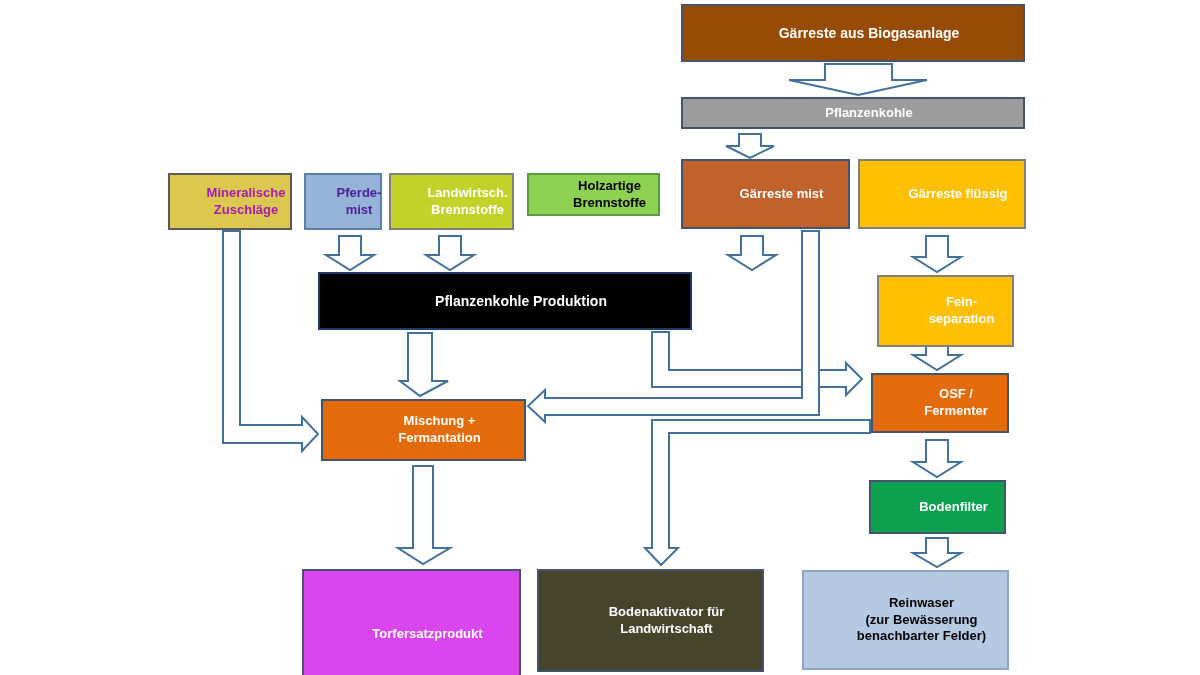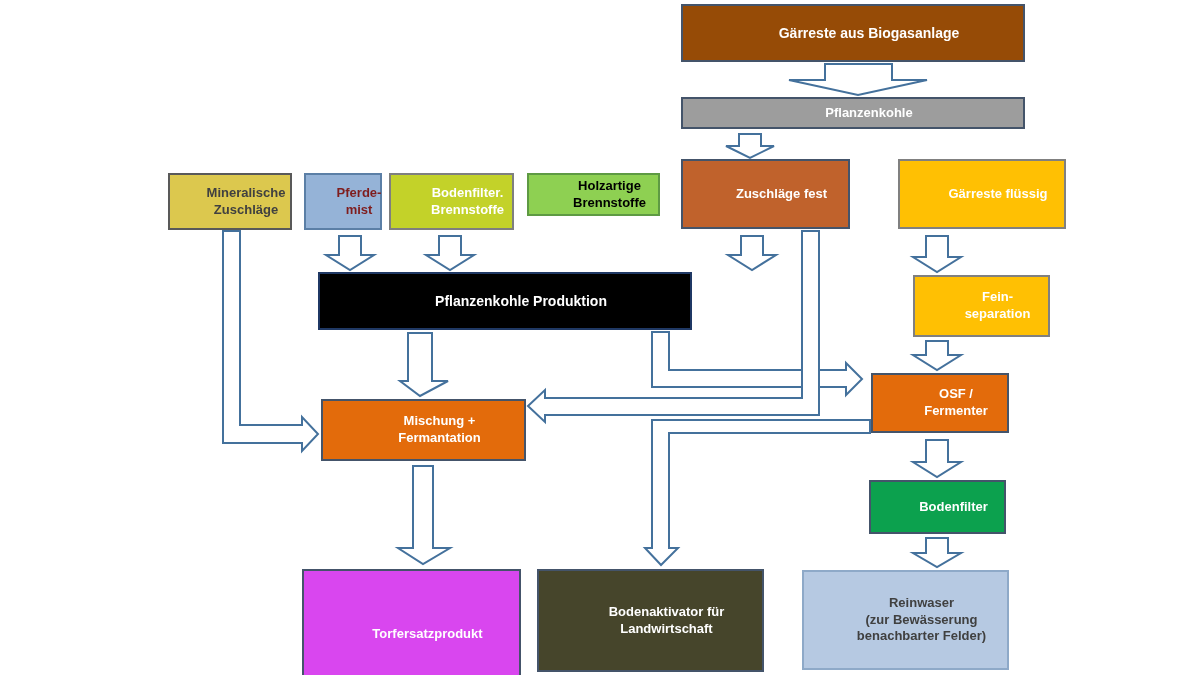--- a/index.html
+++ b/index.html
@@ -38,50 +38,50 @@
     <polygon class="arrow" points="652,332 669,332 669,370 846,370 846,363 862,379 846,395 846,387 652,387" fill="#FFFFFF" stroke="#44719C"></polygon>
     <polygon class="arrow" points="870,420 652,420 652,548 645,548 661,565 678,548 669,548 669,433 870,433" fill="#FFFFFF" stroke="#44719C"></polygon>
     <polygon class="arrow" points="223,231 240,231 240,425 302,425 302,417 318,434 302,451 302,443 223,443" fill="#FFFFFF" stroke="#44719C"></polygon>
     <polygon class="arrow" points="802,231 819,231 819,415 545,415 545,422 528,406 545,390 545,398 802,398" fill="#FFFFFF" stroke="#44719C"></polygon>
   </svg>
 
   <div class="box lg" style="left: 681px; top: 4px; width: 344px; height: 58px; background: rgb(150, 75, 6); border-color: rgb(68, 84, 106); color: rgb(255, 255, 255);">Gärreste aus Biogasanlage</div>
 
   <div class="box" style="left: 681px; top: 97px; width: 344px; height: 32px; background: rgb(157, 157, 157); border-color: rgb(68, 84, 106); color: rgb(255, 255, 255);">Pflanzenkohle</div>
 
-  <div class="box" style="left: 681px; top: 159px; width: 169px; height: 70px; background: rgb(192, 98, 44); border-color: rgb(68, 84, 106); color: rgb(255, 255, 255);">Zuschläge fest</div>
+  <div class="box" style="left: 681px; top: 159px; width: 169px; height: 70px; background: rgb(192, 98, 44); border-color: rgb(68, 84, 106); color: rgb(255, 255, 255);">Gärreste mist</div>
 
-  <div class="box" style="left: 858px; top: 159px; width: 168px; height: 70px; background: rgb(255, 192, 3); border-color: rgb(128, 128, 128); color: rgb(255, 255, 255); margin-left: 40px;">Gärreste flüssig</div>
+  <div class="box" style="left: 858px; top: 159px; width: 168px; height: 70px; background: rgb(255, 192, 3); border-color: rgb(128, 128, 128); color: rgb(255, 255, 255);">Gärreste flüssig</div>
 
-  <div class="box" style="left: 168px; top: 173px; width: 124px; height: 57px; background: rgb(220, 200, 78); border-color: rgb(89, 89, 89); color: #404040;">Mineralische
+  <div class="box" style="left: 168px; top: 173px; width: 124px; height: 57px; background: rgb(220, 200, 78); border-color: rgb(89, 89, 89); color: #a21caf;">Mineralische
 Zuschläge</div>
 
-  <div class="box" style="left: 304px; top: 173px; width: 78px; height: 57px; background: rgb(149, 179, 215); border-color: rgb(91, 127, 166); color: #7f1d1d;">Pferde-
+  <div class="box" style="left: 304px; top: 173px; width: 78px; height: 57px; background: rgb(149, 179, 215); border-color: rgb(91, 127, 166); color: #4c1d95;">Pferde-
 mist</div>
 
-  <div class="box" style="left: 389px; top: 173px; width: 125px; height: 57px; background: rgb(195, 210, 41); border-color: rgb(127, 127, 127); color: rgb(255, 255, 255);">Bodenfilter.
+  <div class="box" style="left: 389px; top: 173px; width: 125px; height: 57px; background: rgb(195, 210, 41); border-color: rgb(127, 127, 127); color: rgb(255, 255, 255);">Landwirtsch.
 Brennstoffe</div>
 
   <div class="box" style="left: 527px; top: 173px; width: 133px; height: 43px; background: rgb(142, 208, 82); border-color: rgb(94, 154, 67); color: #000000;">Holzartige
 Brennstoffe</div>
 
   <div class="box lg" style="left: 318px; top: 272px; width: 374px; height: 58px; background: rgb(0, 0, 0); border-color: rgb(31, 56, 100); color: rgb(255, 255, 255);">Pflanzenkohle Produktion</div>
 
   <div class="box" style="left: 321px; top: 399px; width: 205px; height: 62px; background: rgb(227, 107, 11); border-color: rgb(68, 84, 106); color: rgb(255, 255, 255);">Mischung +
 Fermantation</div>
 
-  <div class="box" style="left: 913px; top: 275px; width: 137px; height: 62px; background: rgb(255, 192, 3); border-color: rgb(128, 128, 128); color: rgb(255, 255, 255);">Fein-
+  <div class="box" style="left: 877px; top: 275px; width: 137px; height: 72px; background: rgb(255, 192, 3); border-color: rgb(128, 128, 128); color: rgb(255, 255, 255);">Fein-
 separation</div>
 
   <div class="box" style="left: 869px; top: 480px; width: 137px; height: 54px; background: rgb(12, 161, 78); border-color: rgb(68, 84, 106); color: rgb(255, 255, 255);">Bodenfilter</div>
 
   <div class="box" style="left: 871px; top: 373px; width: 138px; height: 60px; background: rgb(227, 107, 11); border-color: rgb(68, 84, 106); color: rgb(255, 255, 255);">OSF /
 Fermenter</div>
 
-  <div class="box" style="left: 802px; top: 570px; width: 207px; height: 100px; background: rgb(182, 201, 226); border-color: rgb(142, 169, 200); color: #404040;">Reinwaser
+  <div class="box" style="left: 802px; top: 570px; width: 207px; height: 100px; background: rgb(182, 201, 226); border-color: rgb(142, 169, 200); color: #000000;">Reinwaser
 (zur Bewässerung
 benachbarter Felder)</div>
 
   <div class="box" style="left: 302px; top: 569px; width: 219px; height: 131px; background: #d946ef; border-color: rgb(68, 84, 106); color: rgb(255, 255, 255);">Torfersatzprodukt</div>
 
   <div class="box" style="left: 537px; top: 569px; width: 227px; height: 103px; background: rgb(70, 69, 43); border-color: rgb(68, 84, 106); color: rgb(255, 255, 255);">Bodenaktivator für
 Landwirtschaft</div>
 
 </div>
 

